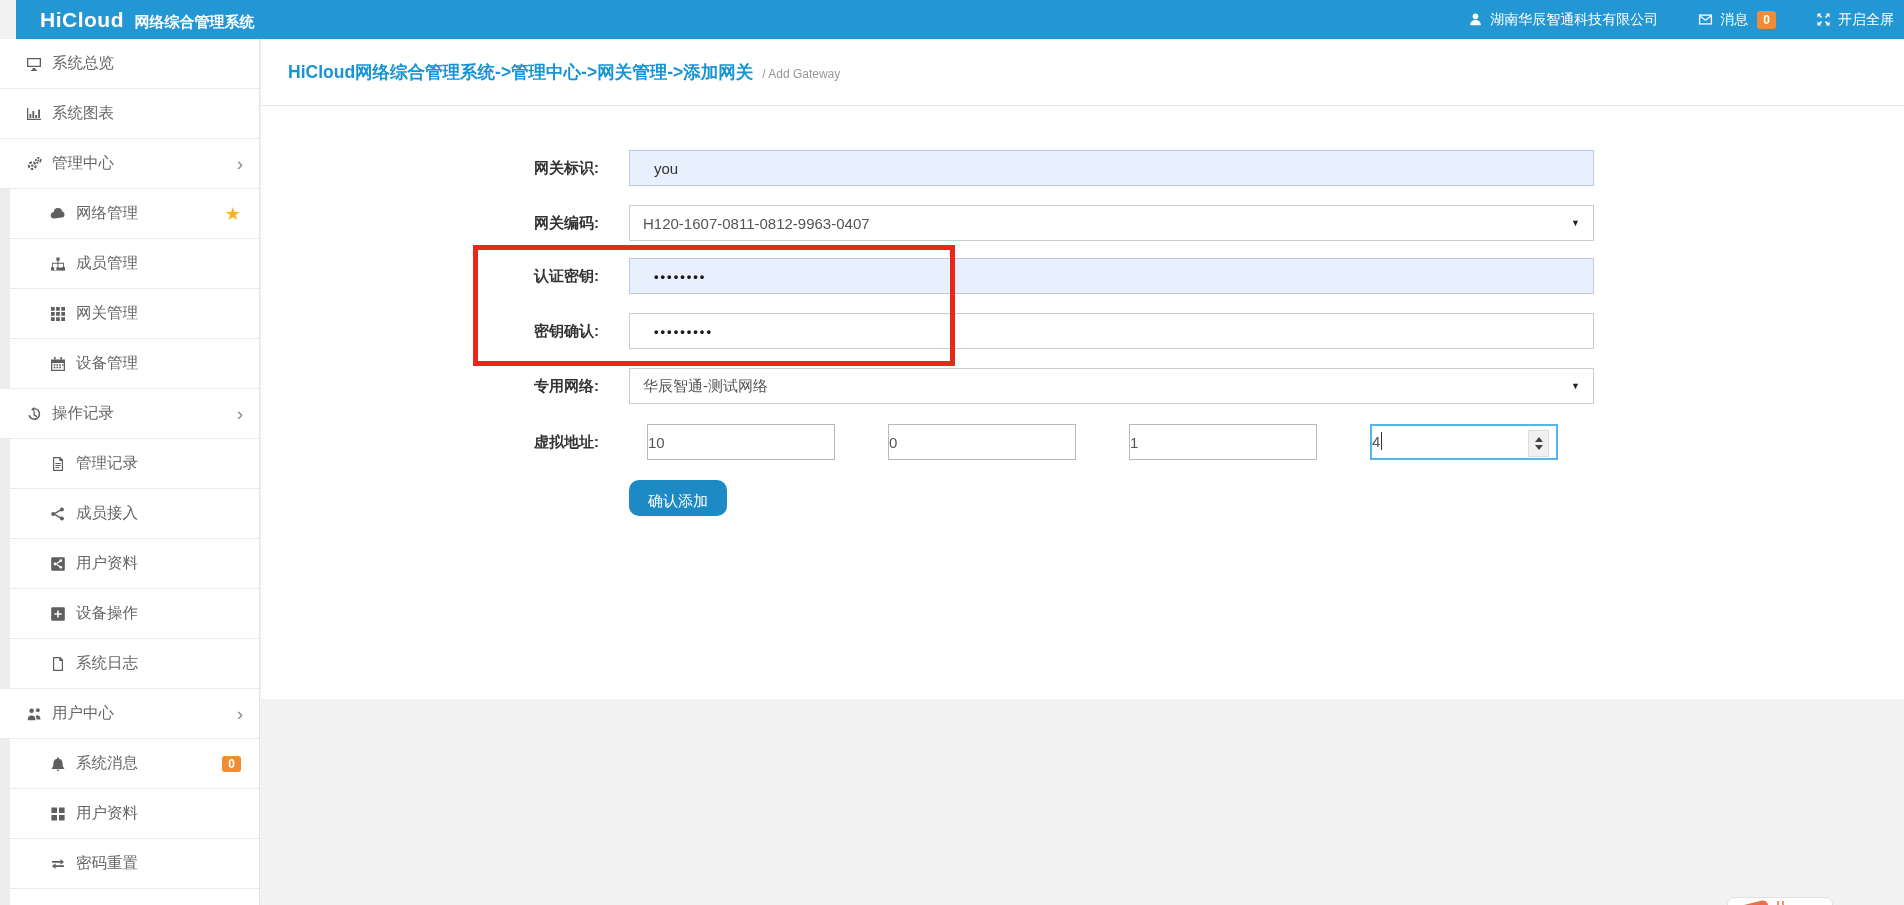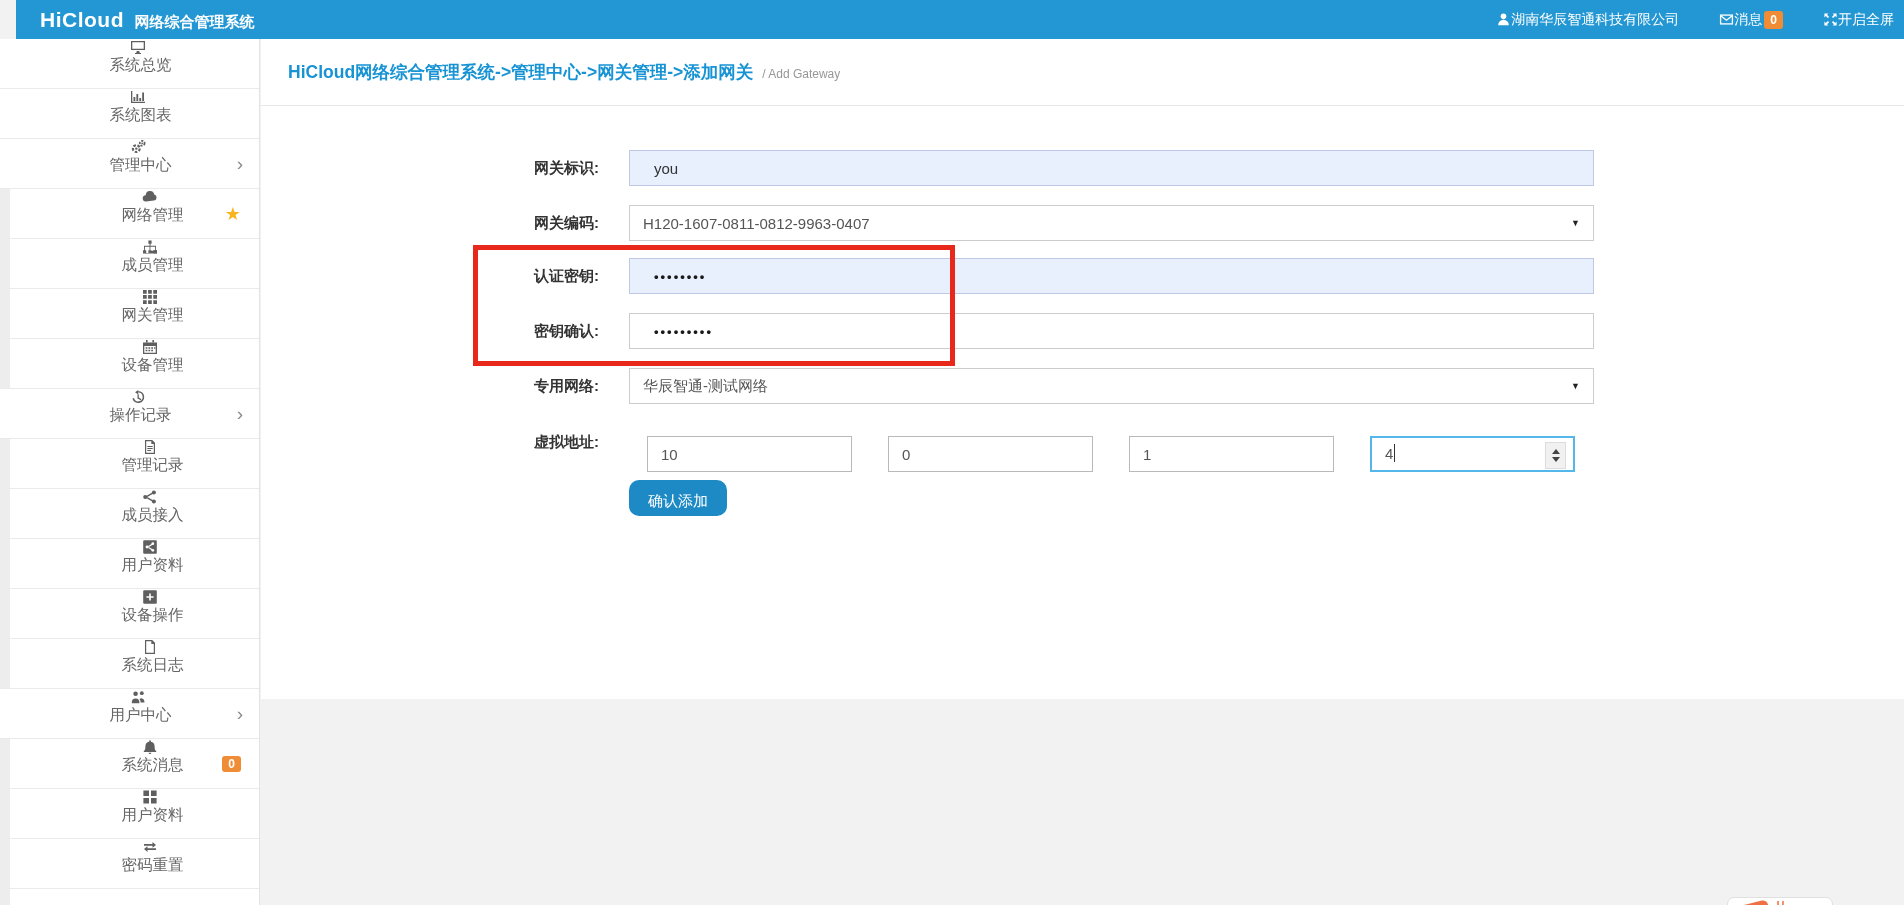--- a/index.html
+++ b/index.html
@@ -7,31 +7,31 @@
     font-family:"Liberation Sans","DejaVu Sans",sans-serif; background:#f2f2f2; }
   body { position:relative; }
 
   
   .topbar { position:absolute; top:0; left:16px; width:1904px; height:39px;
     background:#2397d3; color:#fff; display:flex; align-items:center; justify-content:space-between; }
   .brand { margin-left:24px; cursor:pointer; white-space:nowrap; }
   .brand-b { font-size:21px; font-weight:bold; letter-spacing:.5px; }
   .brand-r { font-size:15px; font-weight:bold; margin-left:6px; }
   .topbar-right { display:flex; align-items:center; gap:40px; margin-right:26px; font-size:14px; }
-  .tb-item { display:flex; align-items:center; cursor:pointer; white-space:nowrap; }
+  .tb-item { display:flex; align-items:center; gap:7px; cursor:pointer; white-space:nowrap; }
   .tb-item svg { width:15px; height:15px; fill:#fff; }
   .tb-badge { background:#ef8c35; color:#fff; font-size:12px; font-weight:bold;
     padding:2px 6px; border-radius:3px; margin-left:2px; }
 
   
   .sidebar { position:absolute; top:39px; left:0; width:260px; height:866px;
     background:#fff; border-right:1px solid #e3e3e3; display:flex; flex-direction:column; }
   .sidebar ul { list-style:none; }
   .sidebar li { position:relative; height:50px; display:flex; align-items:center;
-    border-bottom:1px solid #eaeaea; color:#666; font-size:15.5px; cursor:pointer; background:#fff;flex-direction:column; }
+    border-bottom:1px solid #eaeaea; color:#666; font-size:15.5px; cursor:pointer; background:#fff; }
   .sidebar li.top { padding-left:22px; }
   .sidebar li.sub { border-left:10px solid #ededed; padding-left:36px; }
   .sidebar .ic { width:24px; display:inline-flex; justify-content:center; margin-right:6px; color:#5f5f5f; }
   .sidebar .ic svg { width:16px; height:16px; fill:currentColor; }
   .chev { position:absolute; right:16px; top:50%; transform:translateY(-54%);
     color:#8a8a8a; font-size:19px; line-height:1; }
   .star { position:absolute; right:18px; top:50%; transform:translateY(-50%);
     color:#f9b31b; font-size:18px; line-height:1; }
   .sbadge { position:absolute; right:18px; top:50%; transform:translateY(-50%);
     background:#ef8c35; color:#fff; font-size:12px; font-weight:bold; padding:1px 6px; border-radius:3px; }
@@ -50,22 +50,22 @@
     text-align:right; font-weight:bold; font-size:15px; color:#333; }
   .ctrl { position:absolute; left:368px; top:0; width:965px; height:36px;
     border:1px solid #ccc; background:#fff; font-size:15px; color:#555;
     display:flex; align-items:center; padding-left:13px; }
   input.ctrl { outline:none; display:block; padding-top:0;padding-left:24px; }
   .bluebg { background:#e8f0fe; border-color:#bfc9e4; color:#333; }
   .dots { font-size:13px; font-weight:bold; letter-spacing:2px; color:#1a1a1a; padding-top:2px; }
   .sel { justify-content:flex-start; cursor:pointer; position:relative; }
   .sel .caret { position:absolute; right:13px; top:50%; transform:translateY(-50%);
     font-size:9px; color:#222; }
-  .octet { position:absolute; top:0; width:205px; height:36px; border:1px solid #b9b9b9;
-    background:#fff; font-size:15px; color:#555; padding-left:13px; outline:none;margin-top:12px; }
+  .octet { position:absolute; top:0; width:188px; height:36px; border:1px solid #b9b9b9;
+    background:#fff; font-size:15px; color:#555; outline:none; }
   .octet.focused { border:2px solid #54b7ea; }
   .spinner { position:absolute; right:7px; top:4px; width:21px; height:27px; background:#f1f1f1;
     border:1px solid #dcdcdc; display:flex; flex-direction:column; align-items:center;
     justify-content:center; gap:3px; cursor:pointer; }
   .spin-up { width:0; height:0; border-left:4px solid transparent; border-right:4px solid transparent;
     border-bottom:5px solid #444; }
   .spin-down { width:0; height:0; border-left:4px solid transparent; border-right:4px solid transparent;
     border-top:5px solid #444; }
   .text-caret { display:inline-block; width:1px; height:18px; background:#333; margin-left:1px; vertical-align:-3px; }
 

